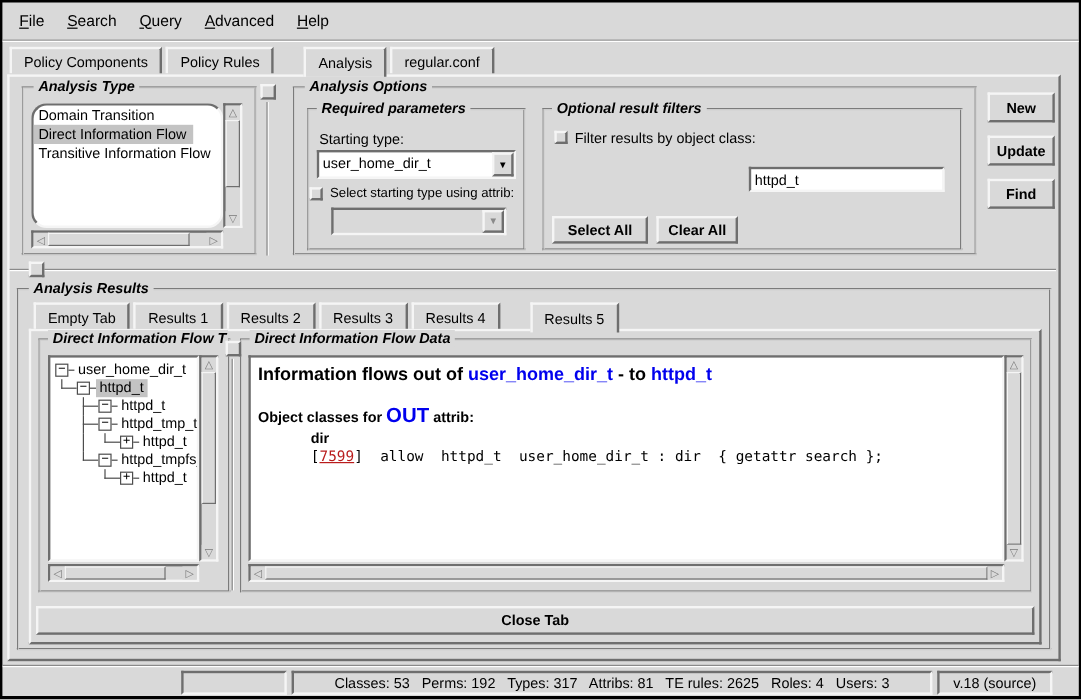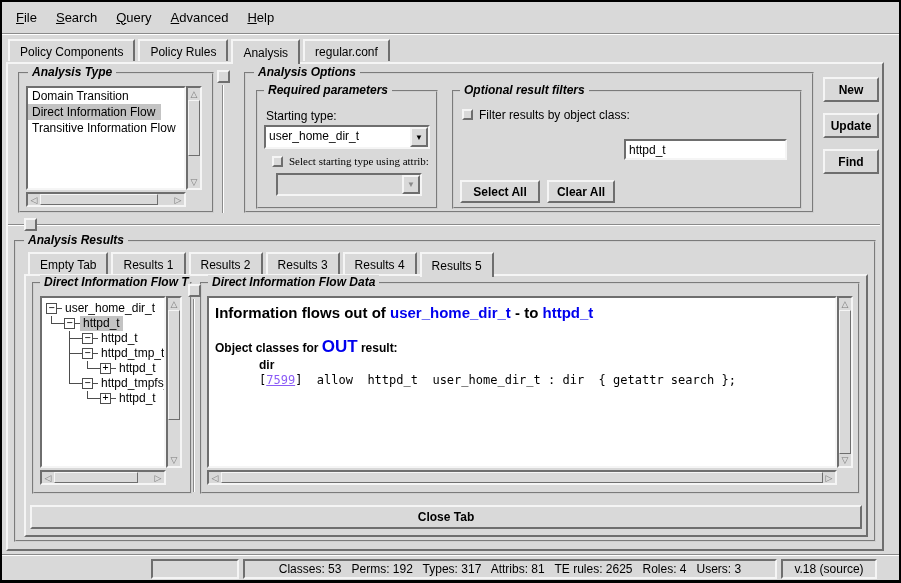--- a/index.html
+++ b/index.html
@@ -15,32 +15,32 @@
   .white{background:#fff;}
   
   #menubar{left:0;top:0;right:0;height:30px;display:flex;align-items:center;gap:11px;padding-left:10px;font-size:13px;}
   .menu-item{padding:2px 4px;}
   #menusep{left:0;right:0;top:31px;height:0;border-top:1px solid #8a8a8a;border-bottom:1px solid #fff;}
   
   .tabrow{display:flex;align-items:flex-end;}
   .tab{position:relative;height:22px;margin-right:3px;margin-bottom:3px;padding:1px 10px 0 10px;
        border:2px solid;border-color:#f5f5f5 #6e6e6e transparent #f5f5f5;border-bottom:none;
        background:#d9d9d9;font-size:12px;display:flex;align-items:center;white-space:nowrap;}
-  .tab.active{height:100%;margin-bottom:0;z-index:5;padding-top:0;}
+  .tab.active{height:100%;margin-bottom:0;z-index:5;padding-top:0;margin-left:22px;}
   #maintabs{left:6px;top:37px;height:25px;z-index:4;}
   #resulttabs{left:26px;top:250px;height:25px;z-index:4;}
   
   #mainframe{left:4px;top:60px;width:878px;height:489px;border:2px solid;border-color:#f5f5f5 #6e6e6e #6e6e6e #f5f5f5;}
   #resultframe{left:22px;top:272px;width:844px;height:263px;border:2px solid;border-color:#f5f5f5 #6e6e6e #6e6e6e #f5f5f5;}
   
   .lf{border:2px groove #cfcfcf;}
   .lf-label{position:absolute;background:#d9d9d9;padding:0 4px;font-weight:bold;font-style:italic;
             font-size:12px;white-space:nowrap;overflow:hidden;z-index:2;}
   
-  .listbox{overflow:hidden;}
+  .listbox{overflow:hidden;border-radius:13px;}
   .list-item{height:16px;line-height:16px;padding-left:4px;white-space:nowrap;font-size:12px;}
   .list-item.selected{background:#c3c3c3;display:inline-block;min-width:0;padding-right:6px;height:16px;}
   .list-item.disabled{color:#9a9a9a;}
   
   .sb{display:flex;background:#d9d9d9;border:2px solid;border-color:#6e6e6e #f5f5f5 #f5f5f5 #6e6e6e;}
   .sb.v{flex-direction:column;}
   .sb-arrow{flex:0 0 12px;display:flex;align-items:center;justify-content:center;
             font-size:9px;color:#7a7a7a;background:#d9d9d9;line-height:10px;}
   .sb-thumb{background:#d9d9d9;border:1px solid;border-color:#f5f5f5 #6e6e6e #6e6e6e #f5f5f5;}
   .sb-space{flex:1;}
@@ -75,21 +75,21 @@
   .tree-label.selected{background:#c3c3c3;}
   .tl{position:absolute;background:#4d4d4d;}
   
   #datatext{overflow:hidden;padding:4px 2px 0 4px;}
   .d-heading{font-size:15px;font-weight:bold;white-space:pre;margin:2px 0 16px 2px;}
   .d-sub{font-size:12px;font-weight:bold;white-space:pre;margin:0 0 1px 2px;}
   .d-big{font-size:17px;color:#0000ee;}
   .blue{color:#0000ee;}
   .d-class{font-size:12px;font-weight:bold;margin-left:46px;}
   .d-rule{font-family:"DejaVu Sans Mono",monospace;font-size:12px;white-space:pre;margin-left:46px;margin-top:1px;}
-  .rule-link{color:#8b5cf6;text-decoration:underline;}
+  .rule-link{color:#b91c1c;text-decoration:underline;}
   
   #statussep{left:0;right:0;top:552px;height:0;border-top:1px solid #8a8a8a;border-bottom:1px solid #fff;}
   .statbox{display:flex;align-items:center;justify-content:center;font-size:12px;white-space:pre;}
 </style>
 </head>
 <body>
 
 <div id="window">
 
   <div id="menubar" class="abs">
@@ -131,21 +131,21 @@
   <div class="abs lf" style="left:242px;top:70px;width:570px;height:141px;"></div>
   <div class="abs lf-label" style="left:252px;top:63px;">Analysis Options</div>
 
   <div class="abs lf" style="left:254px;top:88px;width:182px;height:119px;"></div>
   <div class="abs lf-label" style="left:262px;top:81px;">Required parameters</div>
   <div class="abs" style="left:264px;top:107px;font-size:12px;">Starting type:</div>
   <div class="abs combo" style="left:262px;top:123px;width:166px;height:24px;">
     <span class="combo-text">user_home_dir_t</span>
     <span class="combo-btn">▼</span>
   </div>
-  <div class="abs cbrow" style="left:270px;top:153px;width:172px;font-family:Liberation Serif, serif;">
+  <div class="abs cbrow" style="left:256px;top:153px;width:172px;">
     <span class="cb"></span>
     <span class="cb-label" style="font-size:11px;">Select starting type using attrib:</span>
   </div>
   <div class="abs combo disabled" style="left:274px;top:171px;width:146px;height:23px;">
     <span class="combo-text"></span>
     <span class="combo-btn">▼</span>
   </div>
 
   <div class="abs lf" style="left:450px;top:88px;width:350px;height:119px;"></div>
   <div class="abs lf-label" style="left:458px;top:81px;">Optional result filters</div>
@@ -246,21 +246,21 @@
     <div class="sb-arrow">▷</div>
   </div>
 
   <div class="abs sash" style="left:186px;top:282px;"></div>
   <div class="abs vline" style="left:191px;top:297px;height:193px;"></div>
 
   <div class="abs lf" style="left:198px;top:280px;width:660px;height:212px;"></div>
   <div class="abs lf-label" style="left:206px;top:273px;">Direct Information Flow Data</div>
   <div class="abs sunken white" id="datatext" style="left:205px;top:294px;width:630px;height:172px;">
     <div class="d-heading"><span>Information flows out of </span><span class="blue">user_home_dir_t</span><span> - to </span><span class="blue">httpd_t</span></div>
-    <div class="d-sub"><span>Object classes for </span><span class="d-big">OUT</span><span> result:</span></div>
+    <div class="d-sub"><span>Object classes for </span><span class="d-big">OUT</span><span> attrib:</span></div>
     <div class="d-class">dir</div>
     <div class="d-rule"><span>[</span><span class="rule-link">7599</span><span>]</span><span>  allow  httpd_t  user_home_dir_t : dir  { getattr search };</span></div>
   </div>
   <div class="abs sb v" style="left:835px;top:294px;width:16px;height:172px;">
     <div class="sb-arrow">△</div>
     <div class="sb-thumb" style="flex:1;"></div>
     <div class="sb-arrow">▽</div>
   </div>
   <div class="abs sb" style="left:205px;top:468px;width:630px;height:15px;">
     <div class="sb-arrow">◁</div>

